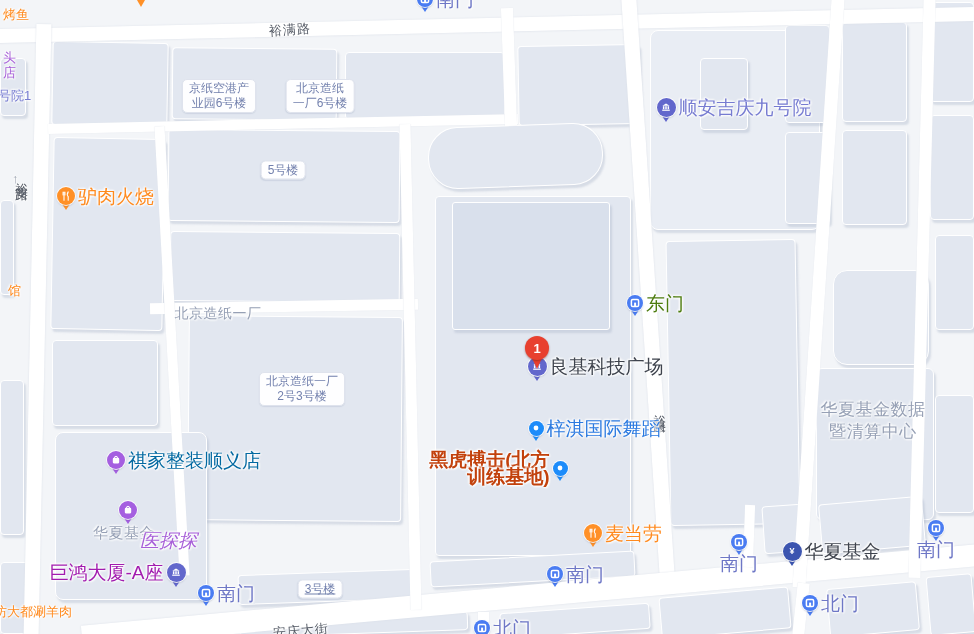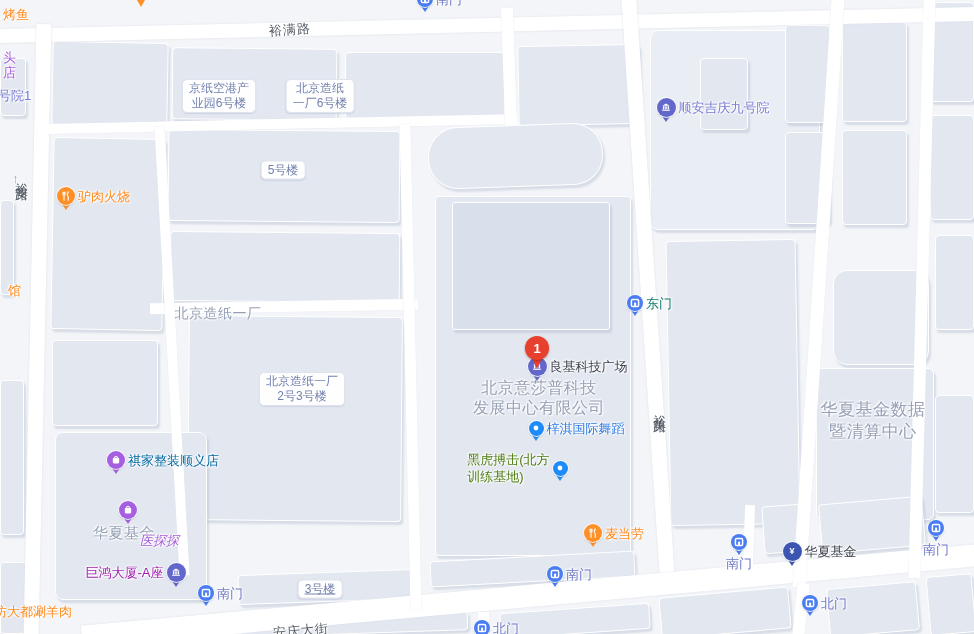--- a/index.html
+++ b/index.html
@@ -30,21 +30,21 @@
     white-space:nowrap;line-height:1.28;letter-spacing:.5px;
     transform:translate(-50%,-50%);
   }
   .bubble{
     position:absolute;z-index:5;transform:translate(-50%,-50%);
     background:rgba(255,255,255,.95);border:1px solid #dfe3ed;border-radius:5px;
     color:#7381ae;font-size:12px;line-height:15px;padding:1px 6px;text-align:center;
     white-space:nowrap;box-shadow:0 1px 1px rgba(170,180,200,.35);
   }
   .poi-label{
-    position:absolute;z-index:8;font-size:13px;line-height:17px;white-space:nowrap;
+    position:absolute;z-index:8;font-size:19px;line-height:17px;white-space:nowrap;
   }
   .marker{
     position:absolute;z-index:7;border-radius:50%;
     box-shadow:0 0 0 1px rgba(255,255,255,.85),0 1px 2px rgba(60,70,110,.4);
     display:flex;align-items:center;justify-content:center;
   }
   .marker svg{width:12px;height:12px;display:block;}
   .tail{
     position:absolute;z-index:6;width:0;height:0;
     border-left:4px solid transparent;border-right:4px solid transparent;
@@ -113,24 +113,20 @@
     <div class="road" style="left: 744px; top: 505px; width: 10px; height: 62px; transform: rotate(2deg);"></div>
     <div class="road" style="left: 478px; top: 612px; width: 11px; height: 24px; transform: rotate(0deg);"></div>
     <div class="road" style="left: 795px; top: 583px; width: 12px; height: 52px; transform: rotate(6deg);"></div>
     <div class="road-label halo" style="left: 269px; top: 21px; transform: rotate(-4deg);">裕满路</div>
     <div class="road-label halo vertical" style="left: 12px; top: 172px;">裕安路</div>
     <div class="road-label halo vertical" style="left: 650px; top: 404px;">裕美路</div>
     <div class="road-label halo" style="left: 273px; top: 622px; transform: rotate(-5deg);">安庆大街</div>
     <div class="area-label halo" style="left: 218px; top: 314px; font-size: 14px;">
       <div>北京造纸一厂</div>
     </div>
-    <div class="area-label halo" style="left: 539px; top: 398px; font-size: 16px;">
-      <div>北京意莎普科技</div>
-      <div>发展中心有限公司</div>
-    </div>
     <div class="area-label halo" style="left: 873px; top: 421px; font-size: 17px;">
       <div>华夏基金数据</div>
       <div>暨清算中心</div>
     </div>
     <div class="area-label halo" style="left: 124px; top: 533px; font-size: 15px;">
       <div>华夏基金</div>
     </div>
     <div class="bubble" style="left: 219px; top: 96px;">
       <div>京纸空港产</div>
       <div>业园6号楼</div>
@@ -273,34 +269,34 @@
       <div>梓淇国际舞蹈</div>
     </div>
     <div class="marker" style="left: 552.5px; top: 460.5px; width: 15px; height: 15px; background: rgb(29, 140, 250);">
       <span>
         <svg viewBox="0 0 12 12">
           <circle cx="6" cy="6" r="2.4" fill="#fff"></circle>
         </svg>
       </span>
     </div>
     <div class="tail" style="left: 556px; top: 474.5px; border-top: 6px solid rgb(29, 140, 250);"></div>
-    <div class="poi-label halo" style="color: #4d7c0f; right: 424.5px; top: 451px; ">
+    <div class="poi-label halo" style="color: #c2410c; right: 424.5px; top: 451px; text-align: right; font-weight: bold;">
       <div>黑虎搏击(北方</div>
       <div>训练基地)</div>
     </div>
     <div class="marker" style="left: 627px; top: 295px; width: 16px; height: 16px; background: rgb(74, 124, 242);">
       <span>
         <svg viewBox="0 0 12 12">
           <rect x="2.4" y="2.4" width="7.2" height="7.2" rx="1.4" fill="none" stroke="#fff" stroke-width="1.5"></rect>
           <rect x="5.1" y="5.6" width="2" height="4" fill="#fff"></rect>
         </svg>
       </span>
     </div>
     <div class="tail" style="left: 631px; top: 310px; border-top: 6px solid rgb(74, 124, 242);"></div>
-    <div class="poi-label halo" style="color: #0f766e; left: 646px; top: 295px;">
+    <div class="poi-label halo" style="color: #4d7c0f; left: 646px; top: 295px;">
       <div>东门</div>
     </div>
     <div class="marker" style="left: 198px; top: 585px; width: 16px; height: 16px; background: rgb(74, 124, 242);">
       <span>
         <svg viewBox="0 0 12 12">
           <rect x="2.4" y="2.4" width="7.2" height="7.2" rx="1.4" fill="none" stroke="#fff" stroke-width="1.5"></rect>
           <rect x="5.1" y="5.6" width="2" height="4" fill="#fff"></rect>
         </svg>
       </span>
     </div>

